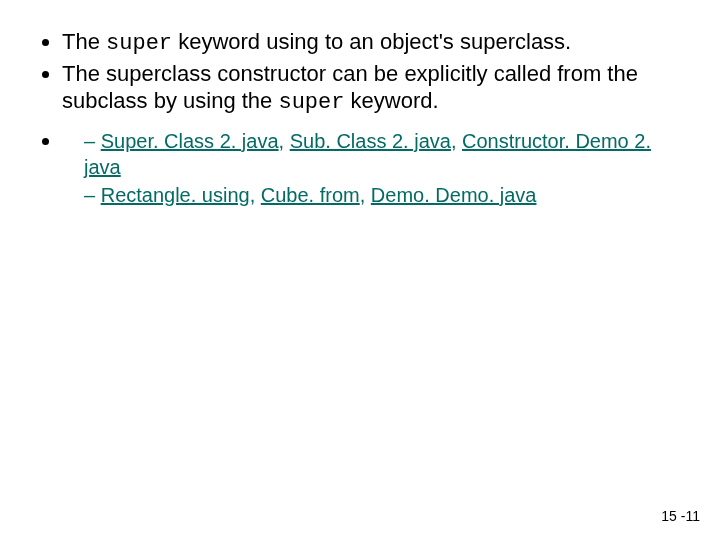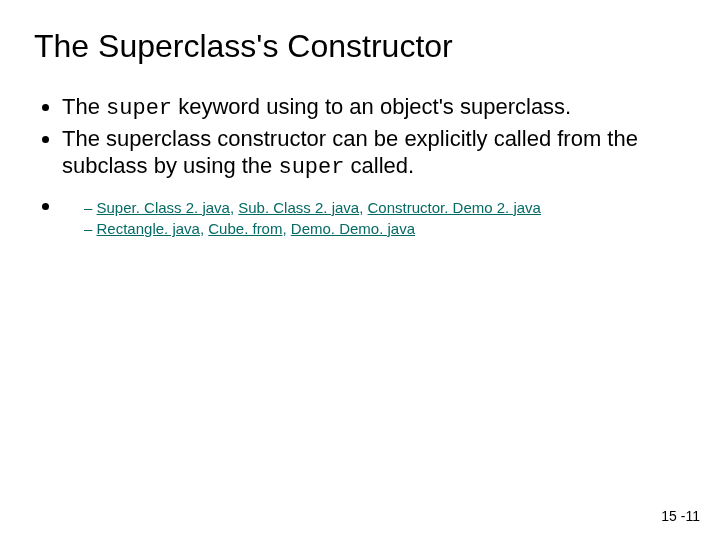--- a/index.html
+++ b/index.html
@@ -39,21 +39,21 @@
   .mono {
     font-family: "Courier New", Courier, monospace;
     text-align: center;
   }
   ul.sub {
     list-style: none;
     padding-left: 22px;
     margin-top: 10px;
   }
   ul.sub li {
-    font-size: 15px;
+    font-size: 20px;
     color: #046a64;
     margin-bottom: 2px;
     line-height: 1.3;
   }
   ul.sub li::before {
     content: "– ";
     color: #046a64;
     text-decoration: none;
   }
   .lnk {
@@ -70,31 +70,30 @@
     bottom: 16px;
     font-size: 14px;
     color: #000;
   }
 </style>
 </head>
 <body>
 
 <div class="slide">
 
-  <h1 class="title">The Superclass's Constructor</h1>
 
   <ul class="bullets">
     <li>
       <span>The </span><span class="mono">super</span><span> keyword using to an object's superclass.</span>
     </li>
     <li>
-      <span>The superclass constructor can be explicitly called from the subclass by using the </span><span class="mono">super</span><span> called.</span>
+      <span>The superclass constructor can be explicitly called from the subclass by using the </span><span class="mono">super</span><span> keyword.</span>
     </li>
     <li>
       <ul class="sub">
         <li><span class="lnk">Super. Class 2. java</span><span class="plain">, </span><span class="lnk">Sub. Class 2. java</span><span class="plain">, </span><span class="lnk">Constructor. Demo 2. java</span></li>
-        <li><span class="lnk">Rectangle. java</span><span class="plain">, </span><span class="lnk">Cube. from</span><span class="plain">, </span><span class="lnk">Demo. Demo. java</span></li>
+        <li><span class="lnk">Rectangle. using</span><span class="plain">, </span><span class="lnk">Cube. from</span><span class="plain">, </span><span class="lnk">Demo. Demo. java</span></li>
       </ul>
     </li>
   </ul>
 
   <div class="footer">15 -11</div>
 </div>
 
 </body></html>

